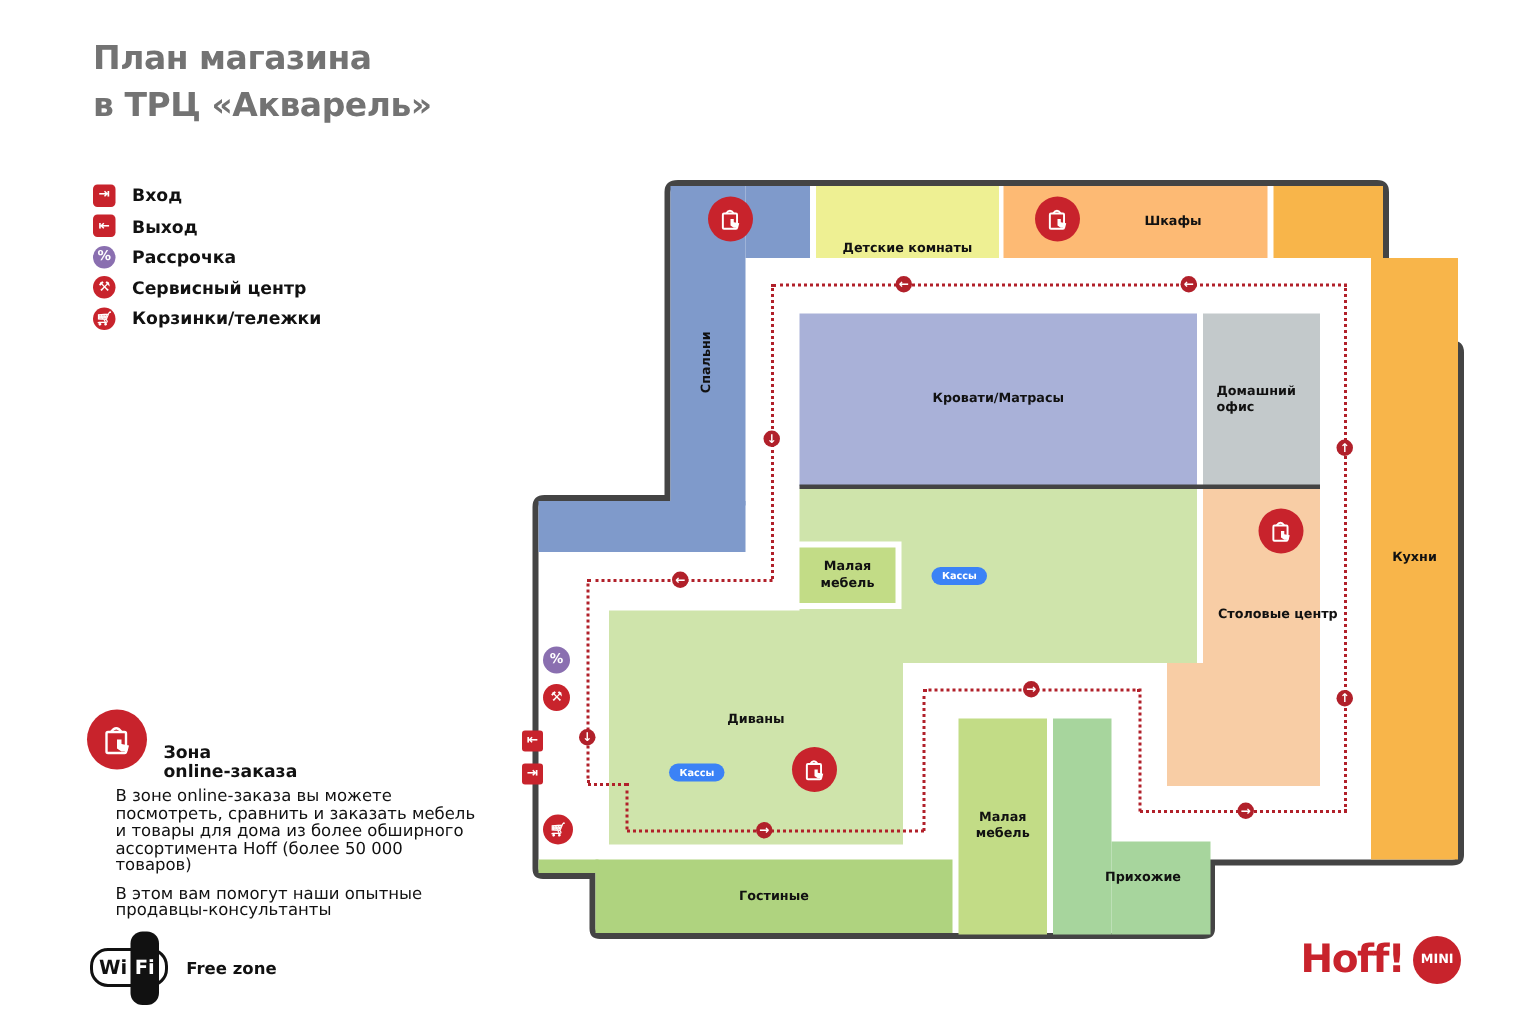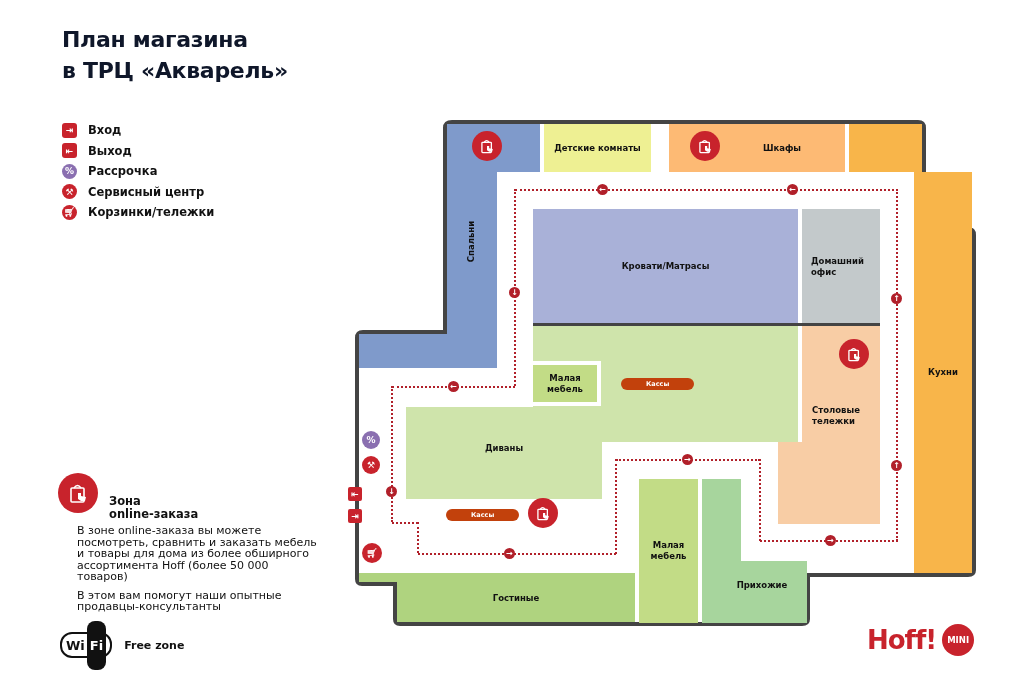--- a/index.html
+++ b/index.html
@@ -1,19 +1,19 @@
 <!DOCTYPE html>
 <html><head>
 <meta charset="utf-8">
 <style>
   html, body { margin:0; padding:0; }
   body { width:1024px; height:682px; background:#ffffff; position:relative; overflow:hidden;
          font-family:"DejaVu Sans", "Liberation Sans", sans-serif; color:#111; }
   .abs { position:absolute; }
-  .title { left:62px; top:24px; font-size:22px; font-weight:bold; line-height:31px; letter-spacing:-0.3px; color:#0f172a; }
+  .title { left:62px; top:24px; font-size:22px; font-weight:bold; line-height:31px; letter-spacing:-0.3px; color:#737373; }
   .legend { left:62px; top:120px; }
   .legend-item { display:flex; align-items:center; height:20.5px; font-size:11.5px; font-weight:bold; }
   .legend-icon { width:15px; height:15px; margin-right:11px; display:flex; align-items:center; justify-content:center; color:#fff; font-size:9px; font-weight:bold; }
   .sq { border-radius:3px; background:#c8232c; }
   .circ { border-radius:50%; background:#c8232c; }
   .circ.purple { background:#8a6fb0; }
   .online { left:58px; top:473px; width:240px; }
   .online-badge { position:absolute; left:0; top:0; width:40px; height:40px; border-radius:50%; background:#c8232c; display:flex; align-items:center; justify-content:center; }
   .online-title { position:absolute; left:51px; top:22px; font-size:11.5px; font-weight:bold; line-height:13px; }
   .online-text { position:absolute; left:4px; top:52px; width:240px; font-size:11px; line-height:11.5px; color:#111;margin-left:15px; }
@@ -23,22 +23,22 @@
   .wifi-logo .fi { background:#111; color:#fff; border-radius:8px; padding:17px 3px; margin-left:2px; }
   .wifi-label { margin-left:12px; font-weight:bold; font-size:11px; }
   .hoff { left:867px; top:624px; display:flex; align-items:center; }
   .hoff-word { color:#c8232c; font-size:26px; font-weight:900; letter-spacing:-1px; font-family:"DejaVu Sans", sans-serif; }
   .hoff-mini { width:32px; height:32px; border-radius:50%; background:#c8232c; color:#fff; font-size:8.5px; font-weight:bold; display:flex; align-items:center; justify-content:center; margin-left:6px; }
 
   .zone { position:absolute; display:flex; align-items:center; justify-content:center; text-align:center;
           font-size:8.5px; font-weight:bold; line-height:11px; color:#111; }
   .zone-label { display:block; }
   .wall { position:absolute; background:#444; }
-  .kassa { position:absolute; background:#c2410c; color:#fff; font-size:6.5px; font-weight:bold; border-radius:7px;
-           padding:1px 25px; line-height:10px; }
+  .kassa { position:absolute; background:#3b82f6; color:#fff; font-size:6.5px; font-weight:bold; border-radius:7px;
+           padding:1px 7px; line-height:10px; }
   .marker { position:absolute; width:30px; height:30px; border-radius:50%; background:#c8232c;
             display:flex; align-items:center; justify-content:center; }
   .arrow { position:absolute; width:11px; height:11px; border-radius:50%; background:#b1202a; color:#fff;
            font-size:8px; line-height:11px; text-align:center; font-weight:bold; }
   .pathH { position:absolute; height:0; border-top:2px dotted #b1202a; }
   .pathV { position:absolute; width:0; border-left:2px dotted #b1202a; }
   .side-icon { position:absolute; display:flex; align-items:center; justify-content:center; color:#fff; font-size:9px; font-weight:bold; }
 </style>
 </head>
 <body>
@@ -107,53 +107,53 @@
   <svg class="abs" style="left:0;top:0" width="1024" height="682">
     <path d="M452 122 H918 Q924 122 924 128 V229 H968 Q974 229 974 235 V570 Q974 575 968 575 H808 V619 Q808 624 802 624 H400 Q395 624 395 619 V584 H362 Q357 584 357 579 V338 Q357 332 363 332 H445 V128 Q445 122 452 122 Z" fill="#ffffff" stroke="#444" stroke-width="4"></path>
   </svg>
 
   <div class="zone" style="left:447px;top:124px;width:50px;height:213px;background:#7f9acb;">
     <span class="zone-label" style="transform:rotate(-90deg);white-space:nowrap;position:absolute;top:112px;">Спальни</span>
   </div>
   <div class="zone" style="left:359px;top:334px;width:138px;height:34px;background:#7f9acb;"></div>
   <div class="zone" style="left:497px;top:124px;width:43px;height:48px;background:#7f9acb;"></div>
 
-  <div class="zone" style="left:544px;top:124px;width:107px;height:48px;background:#eef093;">
+  <div class="zone" style="left:544px;top:124px;width:122px;height:48px;background:#eef093;align-items:flex-end;">
     <span>Детские комнаты</span>
   </div>
   <div class="zone" style="left:669px;top:124px;width:176px;height:48px;background:#fdba74;">
     <span style="margin-left:50px;">Шкафы</span>
   </div>
   <div class="zone" style="left:849px;top:124px;width:73px;height:48px;background:#f8b54a;"></div>
   <div class="zone" style="left:914px;top:172px;width:58px;height:401px;background:#f8b54a;">
     <span>Кухни</span>
   </div>
   <div class="zone" style="left:914px;top:231px;width:58px;height:10px;background:#f8b54a;"></div>
 
   <div class="zone" style="left:802px;top:209px;width:78px;height:115px;background:#c3c9cb;">
     <span style="text-align:left;width:60px;">Домашний офис</span>
   </div>
   <div class="zone" style="left:533px;top:209px;width:265px;height:115px;background:#a9b1d8;">
     <span>Кровати/Матрасы</span>
   </div>
   <div class="wall" style="left:533px;top:323px;width:347px;height:3px;"></div>
 
   <div class="zone" style="left:533px;top:326px;width:265px;height:116px;background:#cfe4ab;"></div>
-  <div class="zone" style="left:406px;top:407px;width:196px;height:92px;background:#cfe4ab;">
+  <div class="zone" style="left:406px;top:407px;width:196px;height:156px;background:#cfe4ab;">
     <span style="margin-top:-10px;">Диваны</span>
   </div>
   <div class="zone" style="left:600px;top:407px;width:198px;height:35px;background:#cfe4ab;"></div>
 
   <div class="zone" style="left:533px;top:365px;width:64px;height:37px;background:#c2dc86;box-shadow:0 0 0 4px #fff;">
     <span>Малая мебель</span>
   </div>
 
   <div class="zone" style="left:802px;top:326px;width:78px;height:116px;background:#f8cda5;"></div>
   <div class="zone" style="left:778px;top:442px;width:102px;height:82px;background:#f8cda5;"></div>
-  <div class="abs" style="left:800px;top:405px;width:80px;font-size:8.5px;font-weight:bold;line-height:11px;text-align:left;padding-left:12px;">Столовые тележки</div>
+  <div class="abs" style="left:800px;top:405px;width:80px;font-size:8.5px;font-weight:bold;line-height:11px;text-align:left;padding-left:12px;">Столовые центр</div>
 
   <div class="zone" style="left:639px;top:479px;width:59px;height:144px;background:#c2dc86;">
     <span style="width:40px;">Малая мебель</span>
   </div>
   <div class="zone" style="left:702px;top:479px;width:39px;height:144px;background:#a7d59d;"></div>
   <div class="zone" style="left:741px;top:561px;width:66px;height:62px;background:#a7d59d;"></div>
   <div class="abs" style="left:702px;top:580px;width:120px;font-size:8.5px;font-weight:bold;text-align:center;">Прихожие</div>
 
   <div class="zone" style="left:397px;top:573px;width:238px;height:49px;background:#afd37f;">
     <span style="margin-top:2px;">Гостиные</span>

